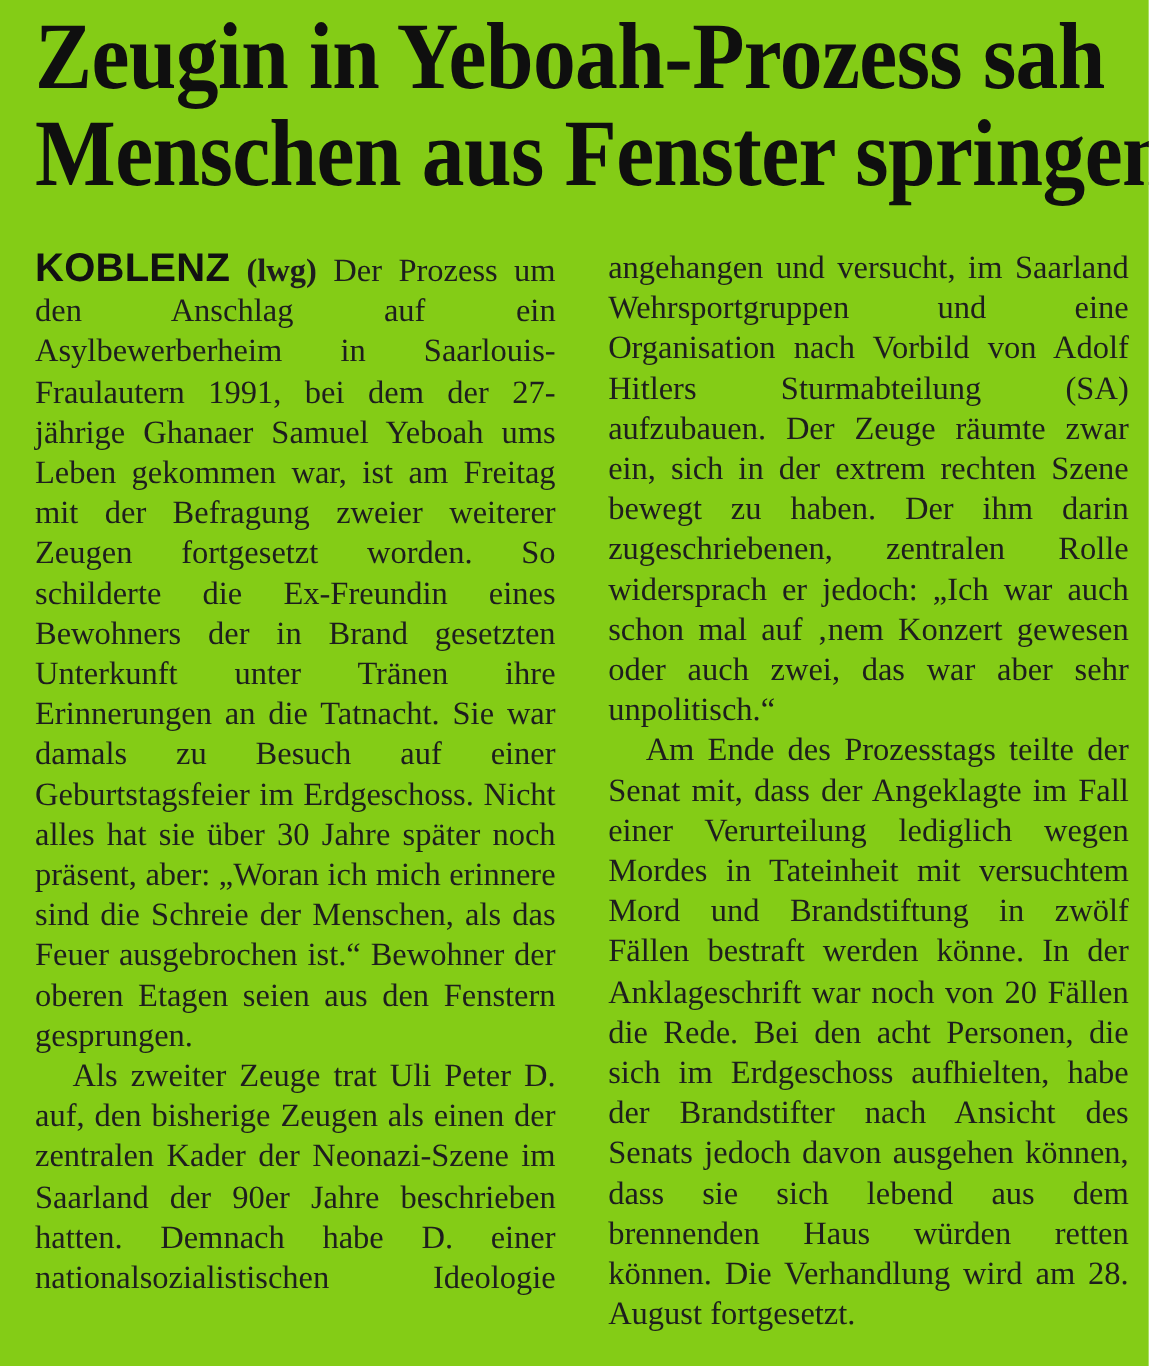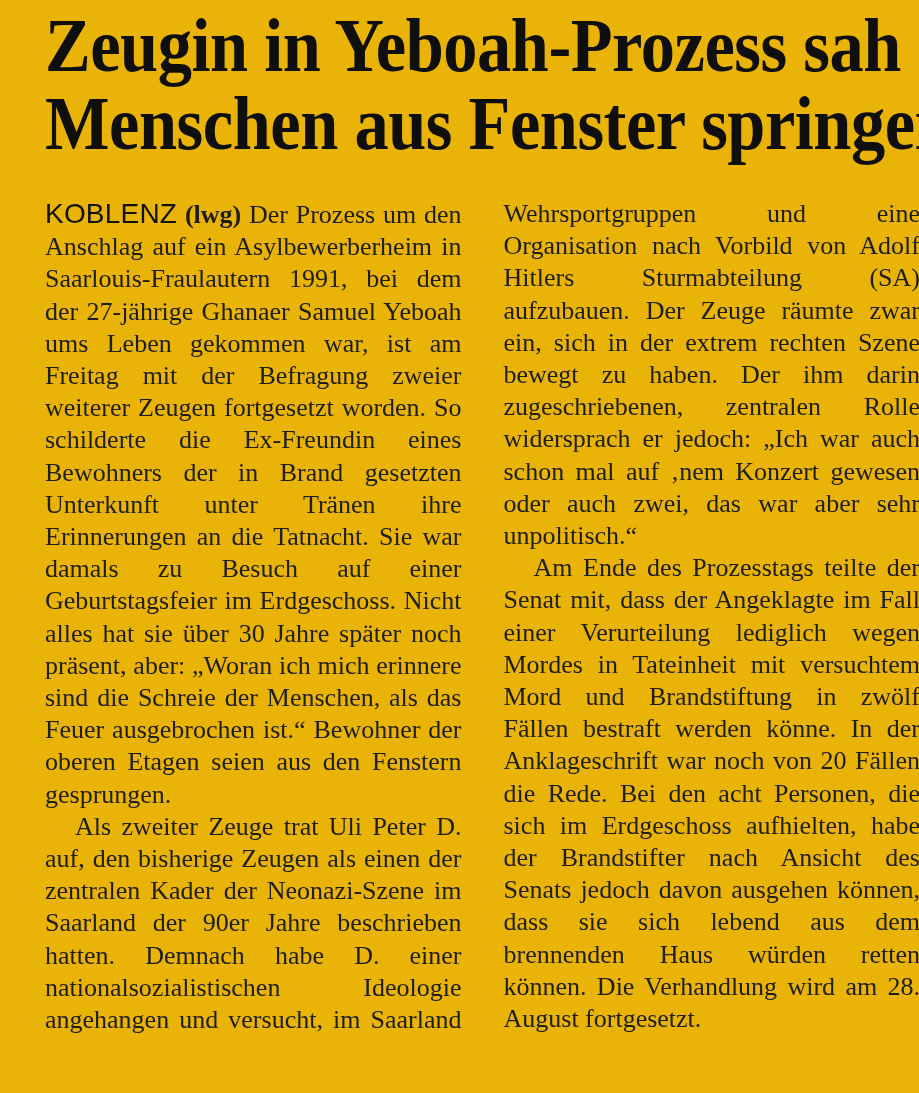--- a/index.html
+++ b/index.html
@@ -7,22 +7,22 @@
     padding: 0;
     background: #ffffff;
     width: 919px;
     height: 1093px;
     overflow: hidden;
   }
   .page {
     box-sizing: border-box;
     width: 919px;
     height: 1093px;
-    background: #eab308;
-    padding: 6px 16px 0 45px;
+    background: #84cc16;
+    padding: 6px 16px 0 28px;
     font-family: "Liberation Serif", serif;
   }
   .headline {
     margin: 0;
     font-family: "Liberation Serif", serif;
     font-weight: 700;
     font-size: 76px;
     line-height: 78px;
     letter-spacing: -0.5px;
     color: #0f0f0f;
@@ -49,22 +49,22 @@
   }
   .para {
     margin: 0;
     padding: 0;
   }
   .para.indent {
     text-indent: 30px;
   }
   .dateline {
     font-family: "Liberation Sans", sans-serif;
-    font-weight: 400;
-    font-size: 28px;
+    font-weight: 700;
+    font-size: 32px;
     letter-spacing: 0.2px;
     color: #111111;
   }
   .agency {
     font-family: "Liberation Serif", serif;
     font-weight: bold;
   }
 </style>
 </head>
 <body>

